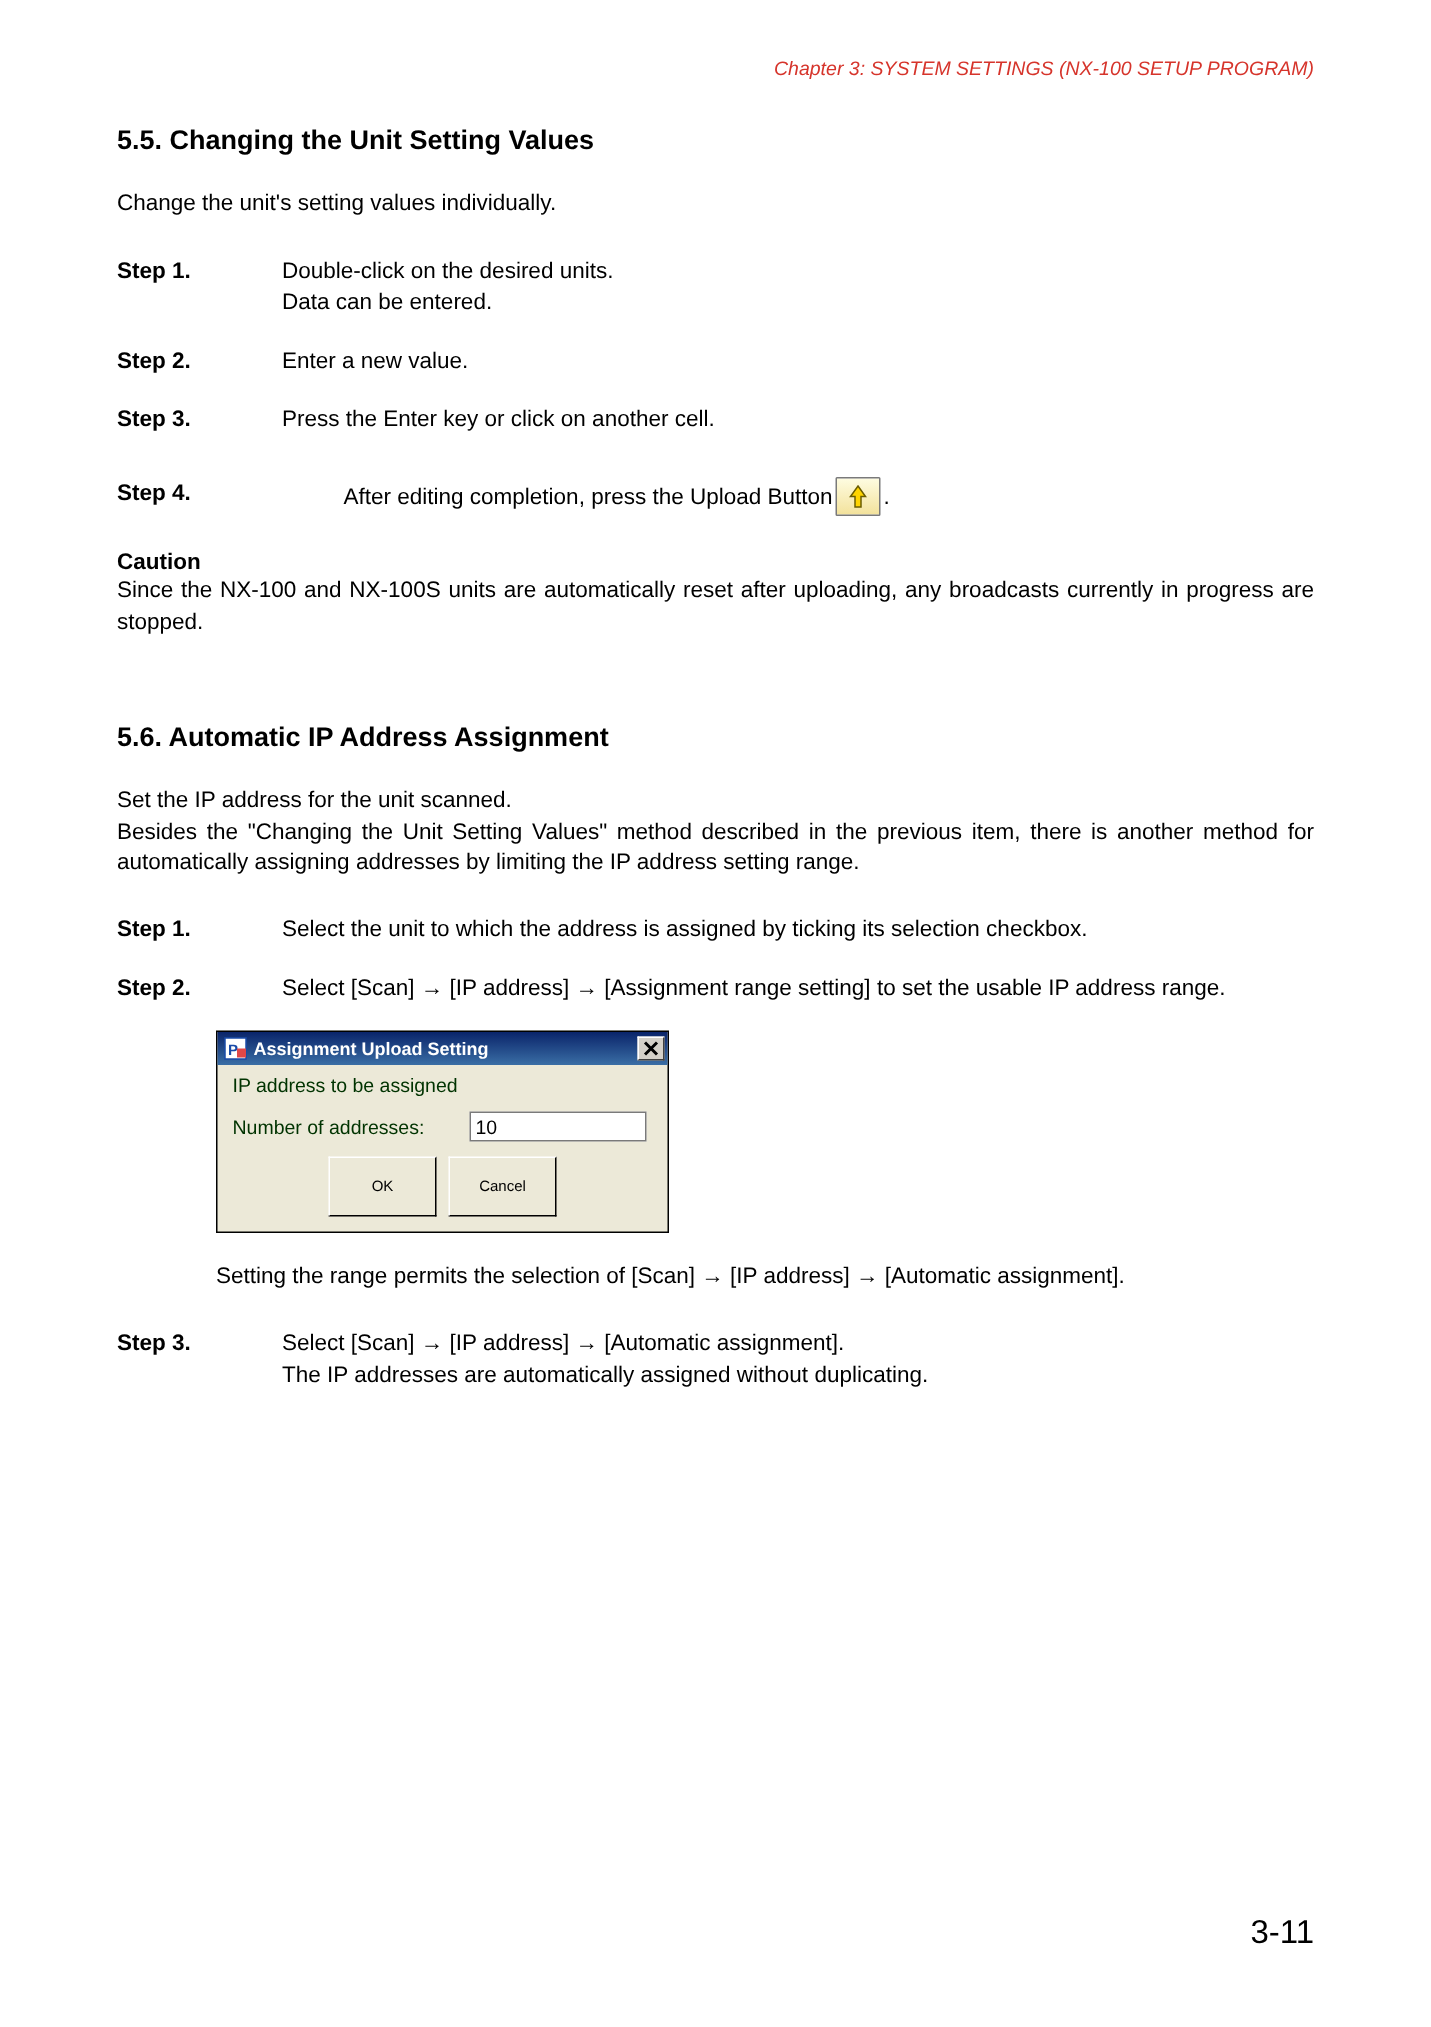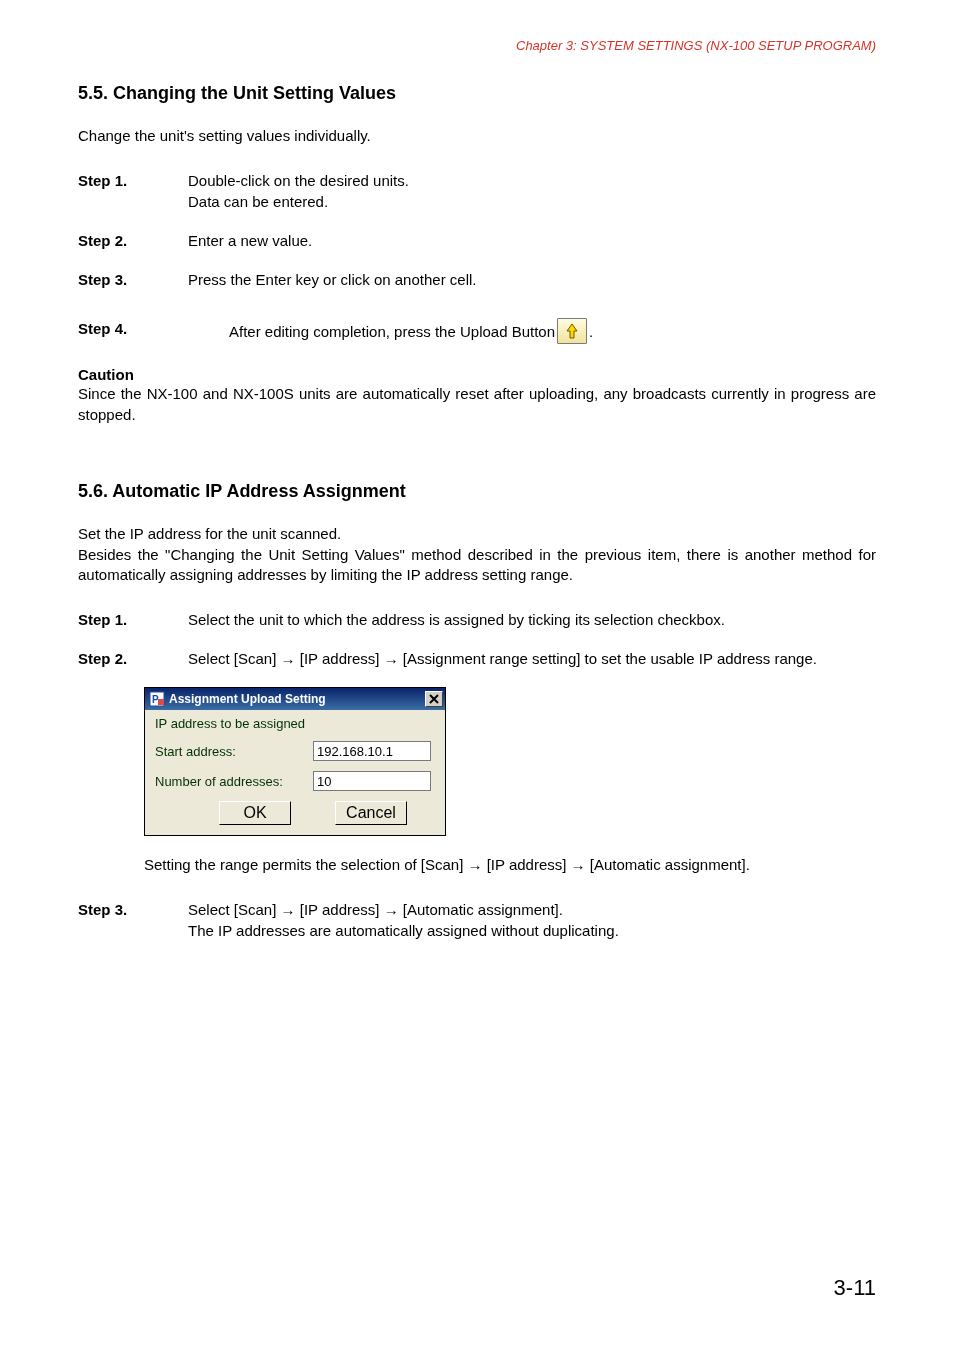--- a/index.html
+++ b/index.html
@@ -157,28 +157,27 @@
       color: #000;
     }
     .dialog-buttons {
       display: flex;
       gap: 8px;
       justify-content: center;
       margin-top: 6px;
     }
     .dialog-btn {
       min-width: 72px;
-      height: 24px;
-      font-size: 16px;
+      height: 40px;
+      font-size: 10px;
       background: #ece9d8;
       border: 1px solid #000;
       border-top-color: #fff;
       border-left-color: #fff;
       font-family: Tahoma, Arial, sans-serif;
-      margin-left: 36px;
     }
     .after-dialog {
       margin-left: 66px;
       font-size: 15px;
       line-height: 1.4;
       margin-bottom: 24px;
     }
     .section-spacer {
       height: 56px;
     }
@@ -278,24 +277,20 @@
       <span class="dialog-title">Assignment Upload Setting</span>
       <span class="dialog-close">
         <svg width="10" height="10" viewBox="0 0 10 10">
             <path d="M1 1 L9 9 M9 1 L1 9" stroke="#000" stroke-width="2"></path>
           </svg>
       </span>
     </div>
     <div class="dialog-body">
       <div class="dialog-subhead">IP address to be assigned</div>
       <div class="dialog-field">
-        <span class="dialog-field-label">Start address:</span>
-        <input class="dialog-field-input" value="192.168.10.1" style="">
-      </div>
-      <div class="dialog-field">
         <span class="dialog-field-label">Number of addresses:</span>
         <input class="dialog-field-input" value="10" style="">
       </div>
       <div class="dialog-buttons">
         <button class="dialog-btn">OK</button>
         <button class="dialog-btn">Cancel</button>
       </div>
     </div>
   </div>
 

